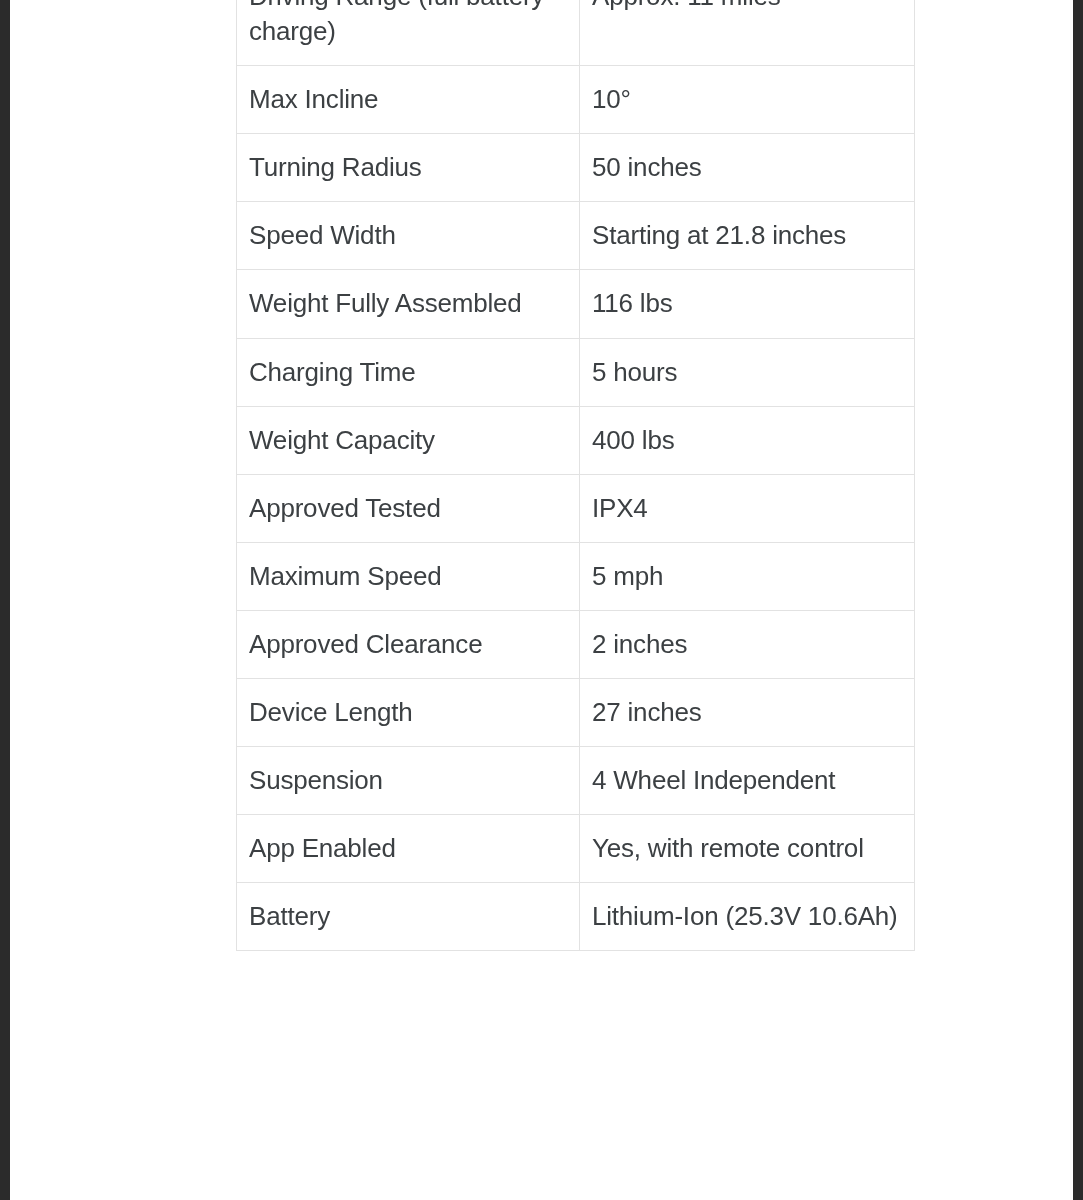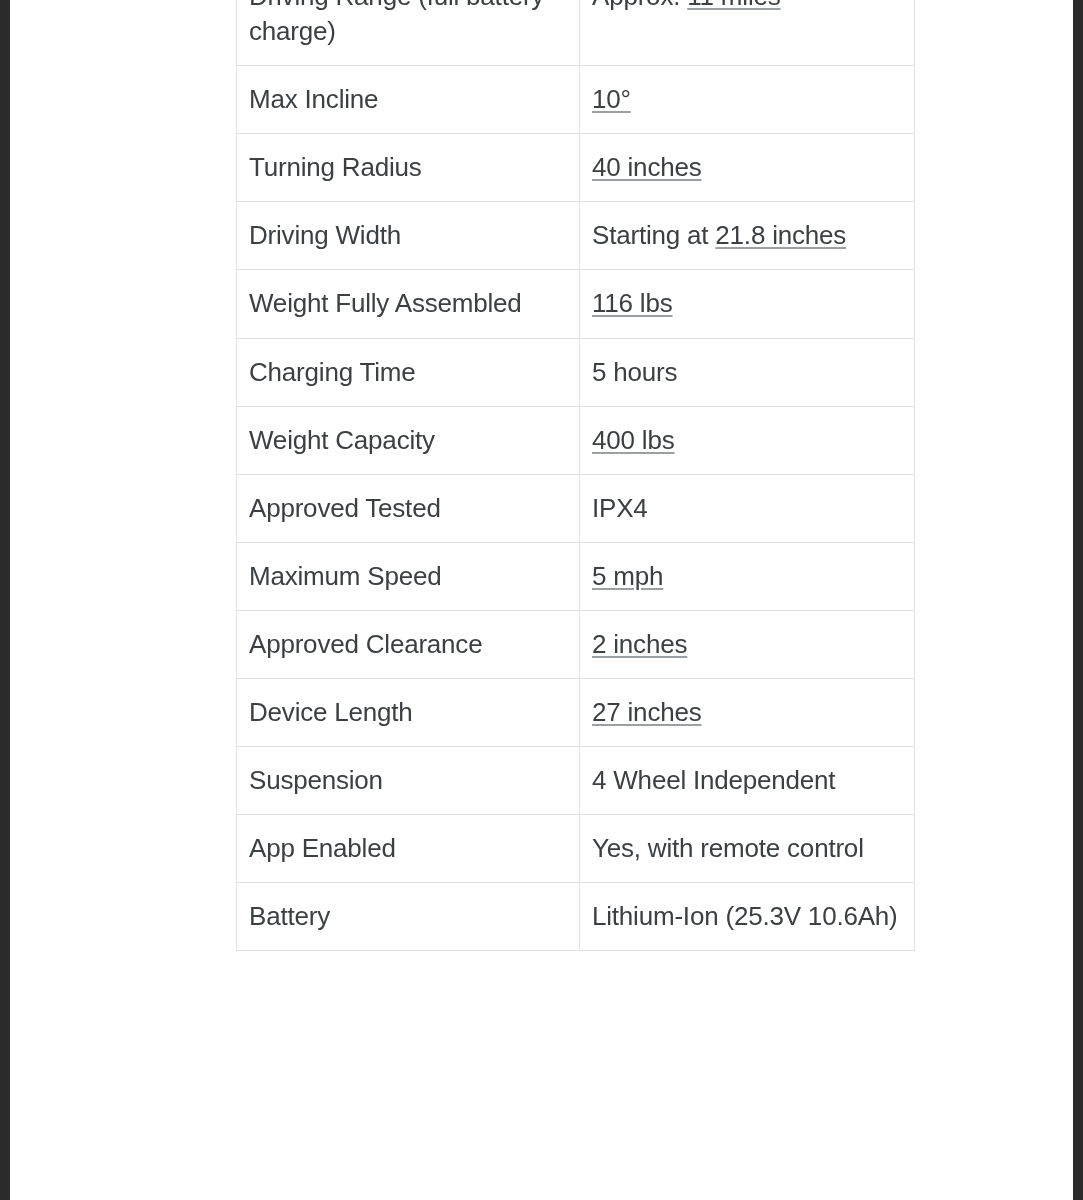--- a/index.html
+++ b/index.html
@@ -58,21 +58,20 @@
     font-family: "Liberation Sans", sans-serif;
     letter-spacing: -0.2px;
   }
   .spec-table td.label {
     width: 318px;
   }
   .spec-table td.value {
     width: 310px;
   }
   .u {
-    text-decoration: underline;
     text-decoration-color: #9aa0a6;
     text-underline-offset: 3px;
   }
 </style>
 </head>
 <body>
 
 <div class="page">
   <div class="gutter gutter-left"></div>
   <div class="gutter gutter-right"></div>
@@ -83,24 +82,24 @@
           <tr>
             <td class="label">Driving Range (full battery charge)</td>
             <td class="value"><span>Approx. </span><span class="u">11 miles</span></td>
           </tr>
           <tr>
             <td class="label">Max Incline</td>
             <td class="value"><span class="u">10°</span></td>
           </tr>
           <tr>
             <td class="label">Turning Radius</td>
-            <td class="value"><span class="u">40 inches</span></td>
+            <td class="value"><span class="u">50 inches</span></td>
           </tr>
           <tr>
-            <td class="label">Driving Width</td>
+            <td class="label">Speed Width</td>
             <td class="value"><span>Starting at </span><span class="u">21.8 inches</span></td>
           </tr>
           <tr>
             <td class="label">Weight Fully Assembled</td>
             <td class="value"><span class="u">116 lbs</span></td>
           </tr>
           <tr>
             <td class="label">Charging Time</td>
             <td class="value"><span>5 hours</span></td>
           </tr>

